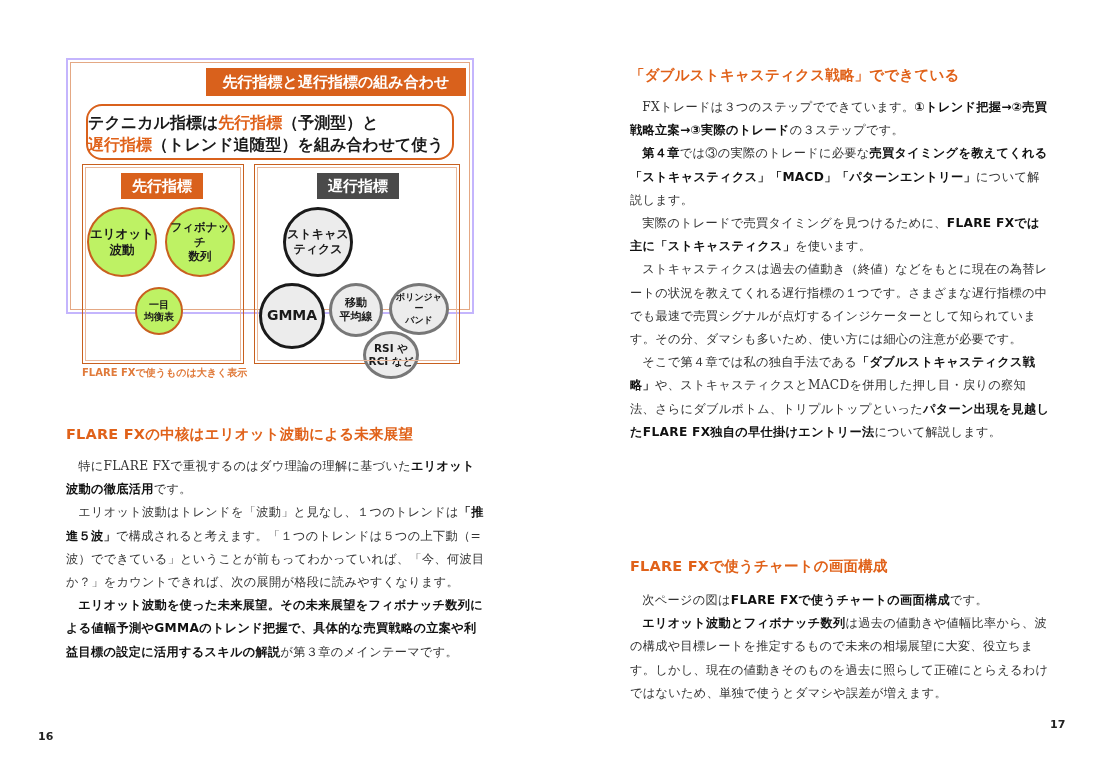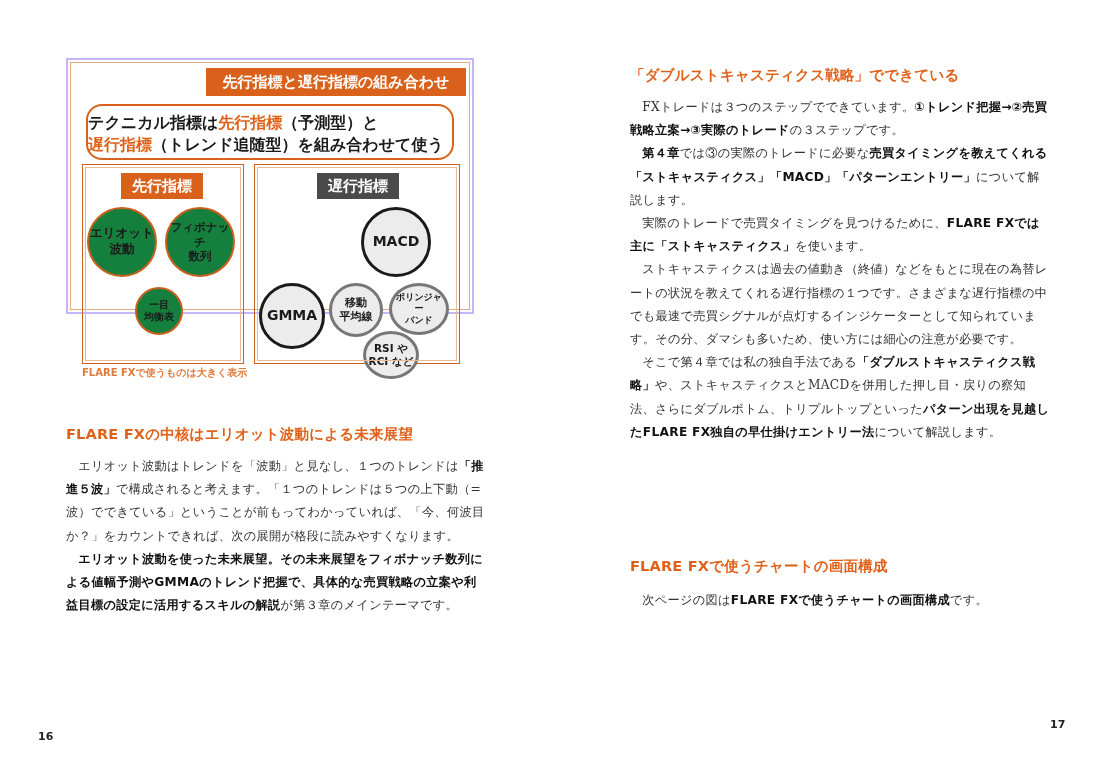--- a/index.html
+++ b/index.html
@@ -24,21 +24,21 @@
   .panel { position: absolute; top: 104px; height: 200px; border: 1px solid #c8601f; }
   .panel::after { content: ""; position: absolute; left: 2px; top: 2px; right: 2px; bottom: 2px; border: 1px solid #e9b89b; pointer-events: none; }
   .panel-leading { left: 14px; width: 162px; }
   .panel-lagging { left: 186px; width: 206px; }
 
   .panel-label { position: absolute; top: 8px; height: 26px; font-family: "DejaVu Sans", sans-serif; font-weight: bold; font-size: 15px; color: #fff; display: flex; align-items: center; justify-content: center; }
   .panel-leading .panel-label { left: 38px; width: 82px; background: #d9611c; }
   .panel-lagging .panel-label { left: 62px; width: 82px; background: #4a4a4a; }
 
   .circle { position: absolute; border-radius: 50%; display: flex; align-items: center; justify-content: center; text-align: center; font-family: "DejaVu Sans", sans-serif; font-weight: bold; color: #1a1a1a; line-height: 1.25; }
-  .c-orange { background: #15803d; border: 2.5px solid #c8601f; font-family: Liberation Serif, serif; }
+  .c-orange { background: #bef264; border: 2.5px solid #c8601f; }
   .c-gray-strong { background: #ececec; border: 3px solid #1a1a1a; }
   .c-gray-light { background: #ececec; border: 3px solid #777; }
 
   .legend-note { position: absolute; left: 14px; top: 306px; font-family: "DejaVu Sans", sans-serif; font-weight: bold; font-size: 10px; color: #e07a3a; }
 
   
   .text-block { position: absolute; font-size: 12.2px; line-height: 23.2px; color: #333; letter-spacing: 0.3px; }
   .text-block p { text-indent: 1em; }
   .text-block p.no-indent { text-indent: 0; }
   .b { font-family: "DejaVu Sans", sans-serif; font-weight: bold; color: #111; }
@@ -74,22 +74,25 @@
       <div class="circle c-orange" style="left:52px; top:122px; width:48px; height:48px; font-size:10px;">
         <div>
             <div>一目</div>
             <div>均衡表</div>
           </div>
       </div>
     </div>
 
     <div class="panel panel-lagging">
       <div class="panel-label">遅行指標</div>
-      <div class="circle c-gray-strong" style="left:106px; top:42px; width:70px; height:70px; font-size:14px;">
-        <div>MACD</div>
+      <div class="circle c-gray-strong" style="left:28px; top:42px; width:70px; height:70px; font-size:12px;">
+        <div>
+            <div>ストキャス</div>
+            <div>ティクス</div>
+          </div>
       </div>
       <div class="circle c-gray-strong" style="left:4px; top:118px; width:66px; height:66px; font-size:14px;">
         <div>GMMA</div>
       </div>
       <div class="circle c-gray-light" style="left:74px; top:118px; width:54px; height:54px; font-size:11px;">
         <div>
             <div>移動</div>
             <div>平均線</div>
           </div>
       </div>
@@ -107,20 +110,21 @@
       </div>
     </div>
 
     <div class="legend-note">FLARE FXで使うものは大きく表示</div>
   </div>
 
 
   <div class="heading" style="left:66px; top:425px;">FLARE FXの中核はエリオット波動による未来展望</div>
 
   <div class="text-block" style="left:66px; top:455px; width:420px;">
+    <p><span>特にFLARE FXで重視するのはダウ理論の理解に基づいた</span><span class="b">エリオット波動の徹底活用</span><span>です。</span></p>
     <p><span>エリオット波動はトレンドを「波動」と見なし、１つのトレンドは</span><span class="b">「推進５波」</span><span>で構成されると考えます。「１つのトレンドは５つの上下動（=波）でできている」ということが前もってわかっていれば、「今、何波目か？」をカウントできれば、次の展開が格段に読みやすくなります。</span></p>
     <p><span class="b">エリオット波動を使った未来展望。その未来展望をフィボナッチ数列による値幅予測やGMMAのトレンド把握で、具体的な売買戦略の立案や利益目標の設定に活用するスキルの解説</span><span>が第３章のメインテーマです。</span></p>
   </div>
 
   <div class="page-number">16</div>
 </div>
 
 <div class="page page-right">
 
   <div class="heading" style="left:80px; top:66px;">「ダブルストキャスティクス戦略」でできている</div>
@@ -130,16 +134,17 @@
     <p><span class="b">第４章</span><span>では③の実際のトレードに必要な</span><span class="b">売買タイミングを教えてくれる「ストキャスティクス」「MACD」「パターンエントリー」</span><span>について解説します。</span></p>
     <p><span>実際のトレードで売買タイミングを見つけるために、</span><span class="b">FLARE FXでは主に「ストキャスティクス」</span><span>を使います。</span></p>
     <p><span>ストキャスティクスは過去の値動き（終値）などをもとに現在の為替レートの状況を教えてくれる遅行指標の１つです。さまざまな遅行指標の中でも最速で売買シグナルが点灯するインジケーターとして知られています。その分、ダマシも多いため、使い方には細心の注意が必要です。</span></p>
     <p><span>そこで第４章では私の独自手法である</span><span class="b">「ダブルストキャスティクス戦略」</span><span>や、ストキャスティクスとMACDを併用した押し目・戻りの察知法、さらにダブルボトム、トリプルトップといった</span><span class="b">パターン出現を見越したFLARE FX独自の早仕掛けエントリー法</span><span>について解説します。</span></p>
   </div>
 
   <div class="heading" style="left:80px; top:557px;">FLARE FXで使うチャートの画面構成</div>
 
   <div class="text-block" style="left:80px; top:589px; width:420px;">
     <p><span>次ページの図は</span><span class="b">FLARE FXで使うチャートの画面構成</span><span>です。</span></p>
+    <p><span class="b">エリオット波動とフィボナッチ数列</span><span>は過去の値動きや値幅比率から、波の構成や目標レートを推定するもので未来の相場展望に大変、役立ちます。しかし、現在の値動きそのものを過去に照らして正確にとらえるわけではないため、単独で使うとダマシや誤差が増えます。</span></p>
   </div>
 
   <div class="page-number">17</div>
 </div>
 
 </body></html>

